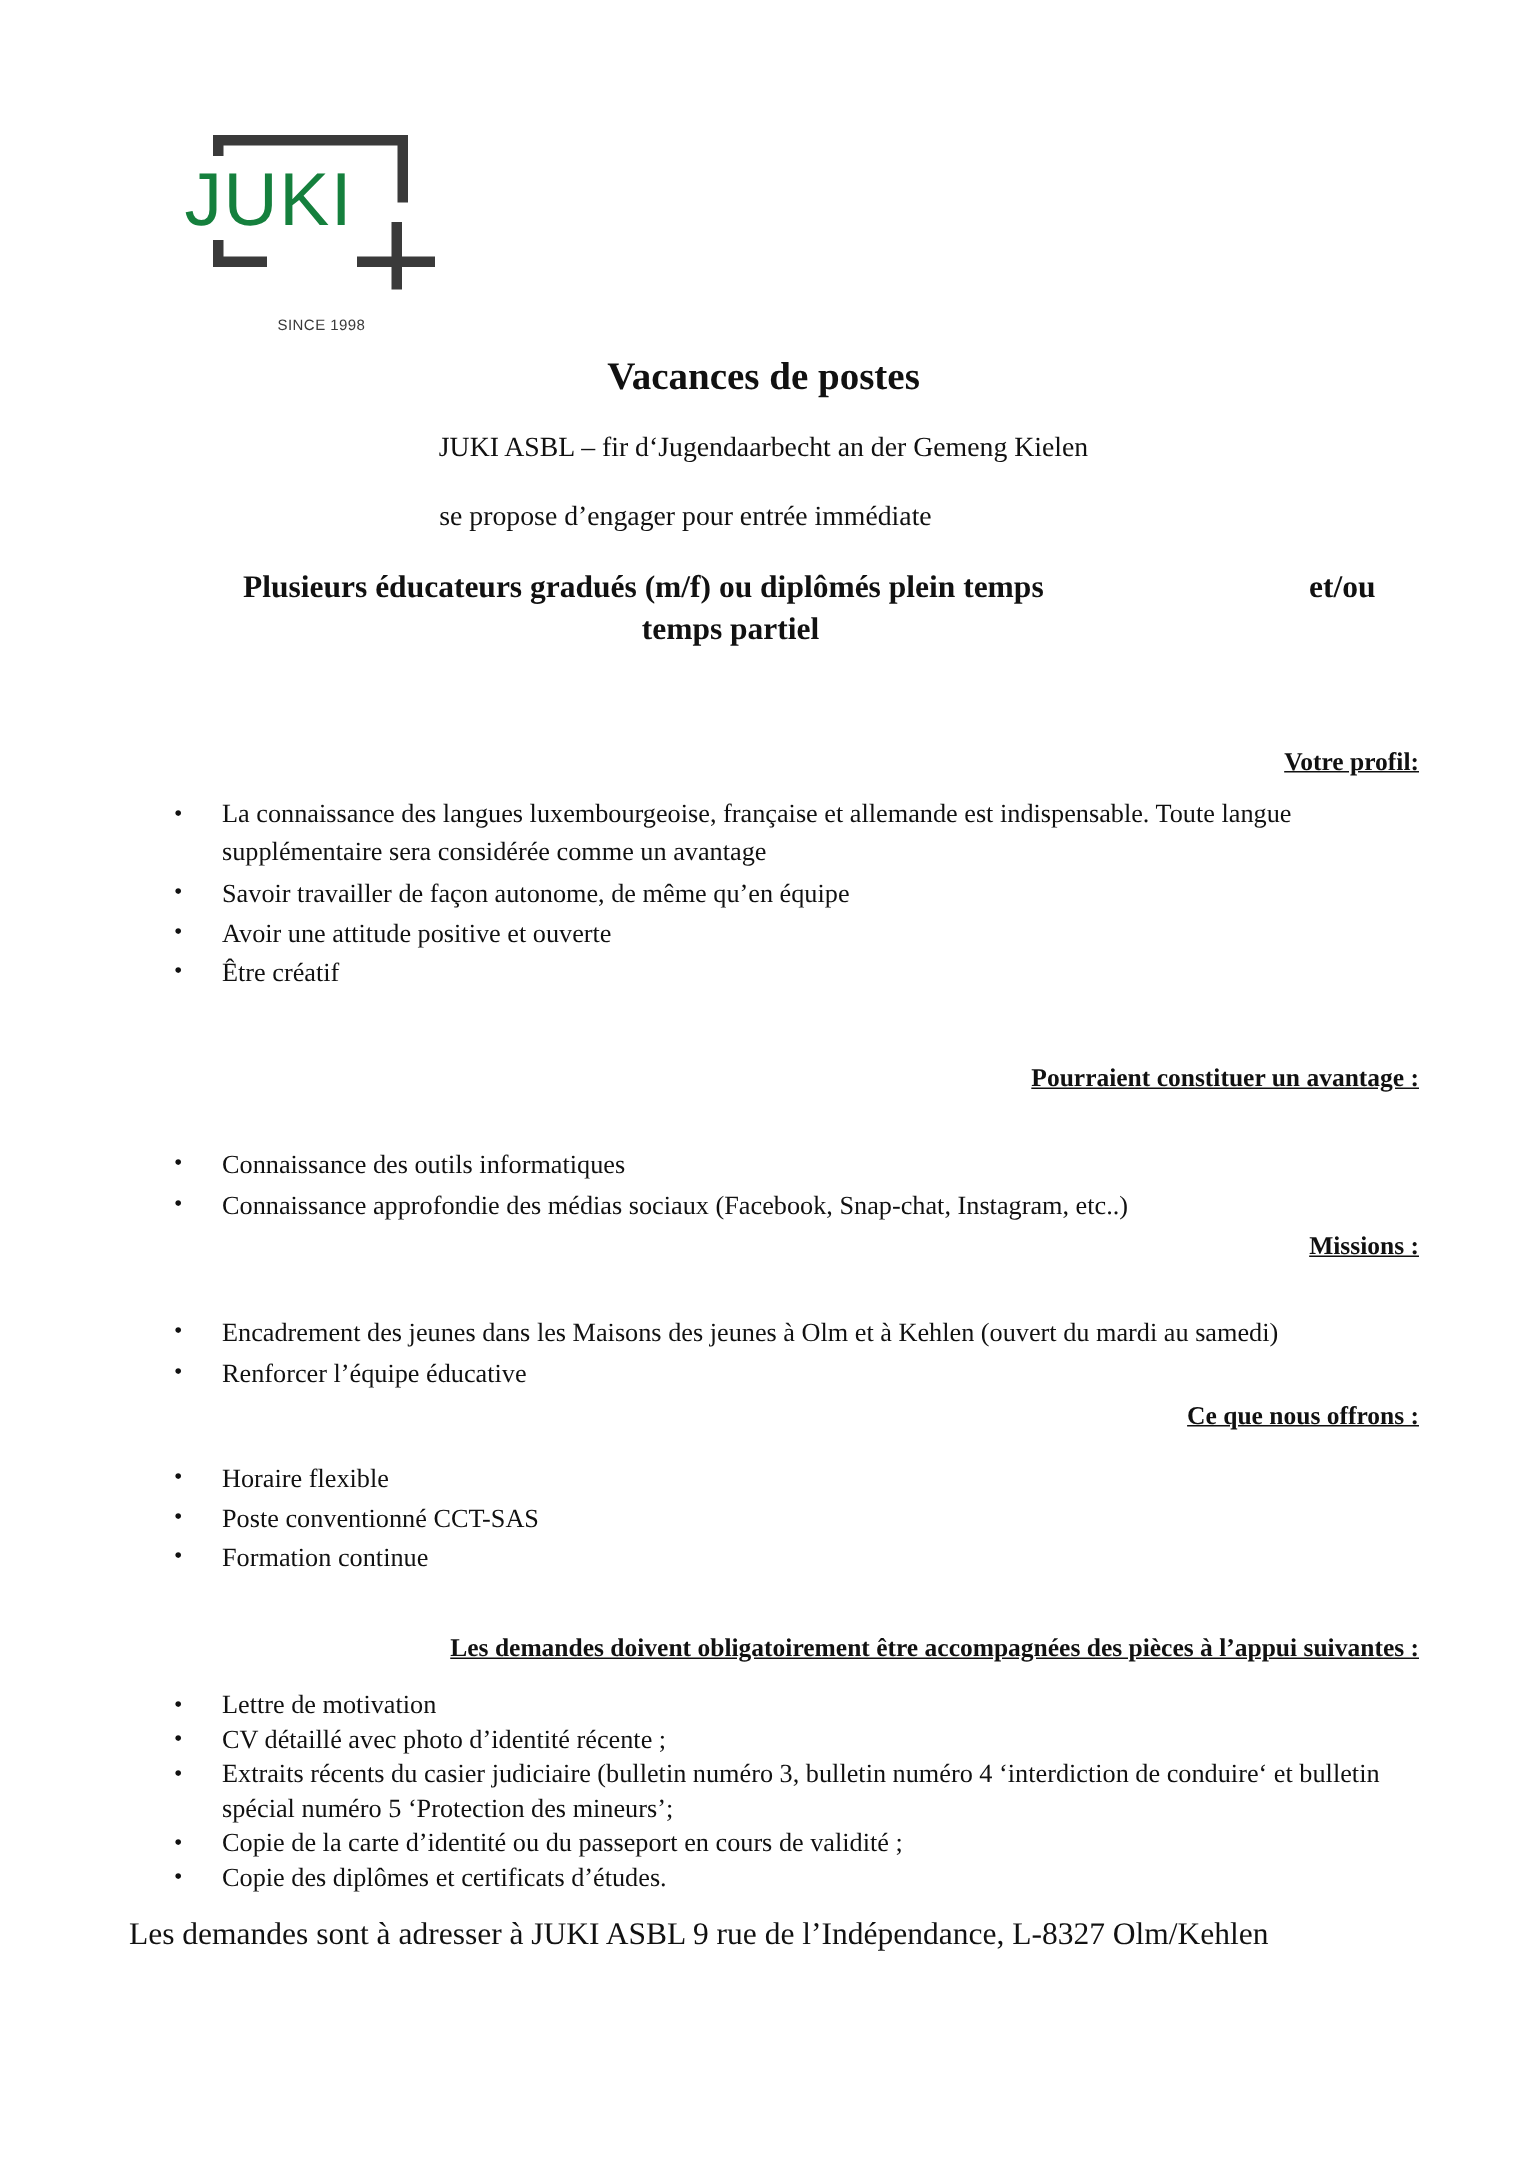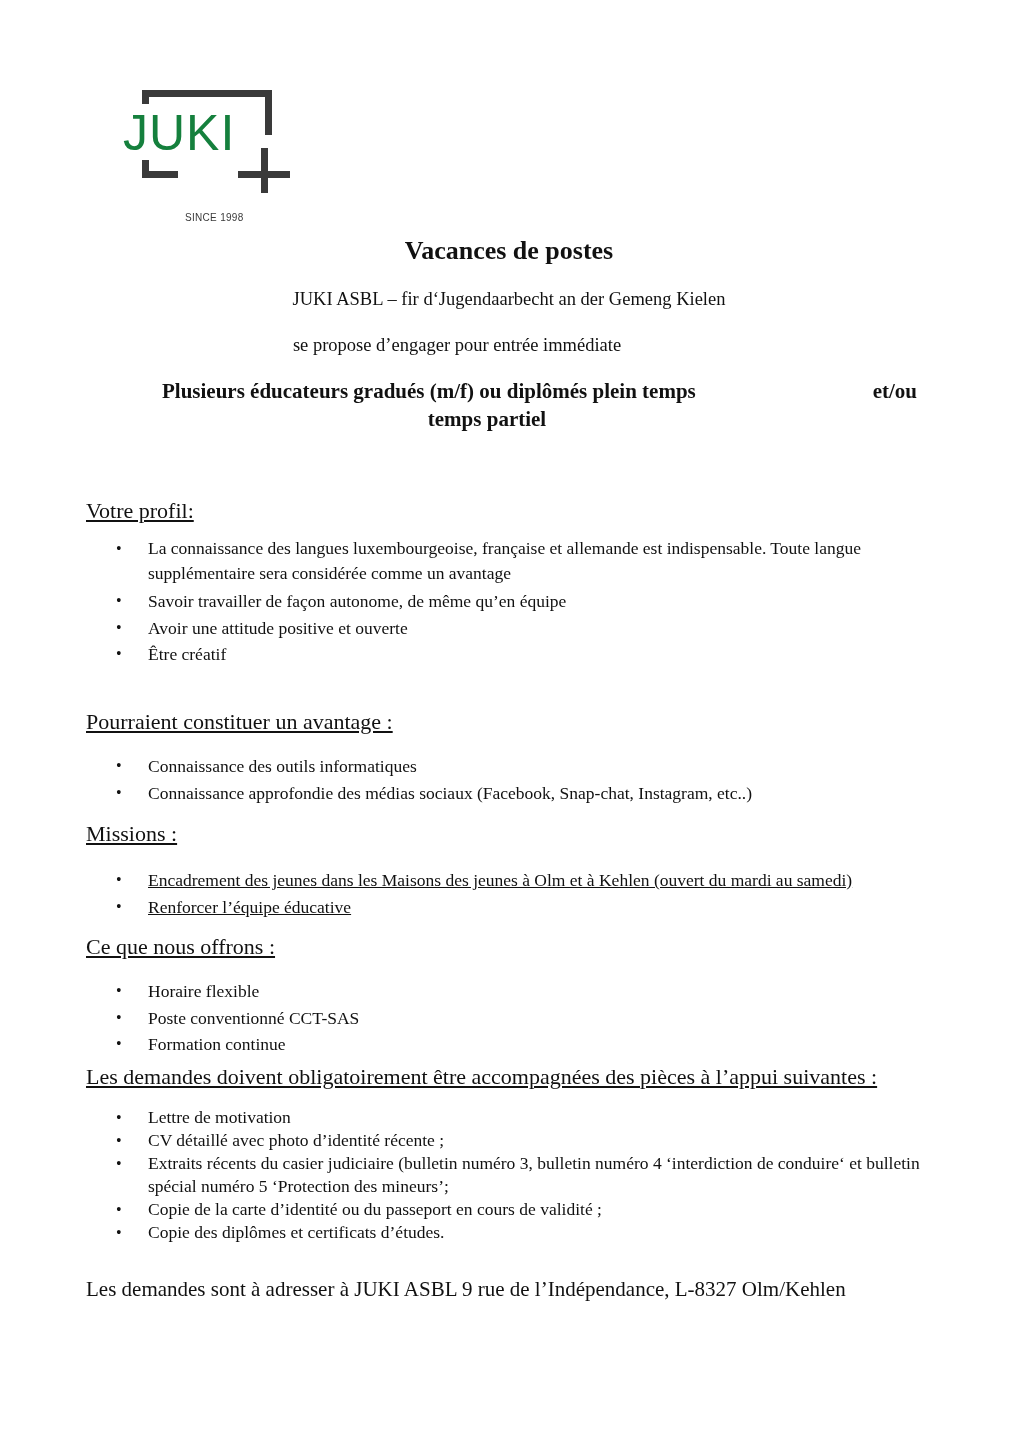--- a/index.html
+++ b/index.html
@@ -14,21 +14,21 @@
 
   .title { position: absolute; left: 0; width: 1018px; top: 236px; text-align: center;
            font-size: 26px; font-weight: bold; }
   .sub1 { position: absolute; left: 0; width: 1018px; top: 289px; text-align: center; font-size: 18.5px; }
   .sub2 { position: absolute; left: 0; width: 914px; top: 335px; text-align: center; font-size: 18.5px; }
   .jobtitle { position: absolute; left: 162px; width: 755px; top: 379px; font-size: 21px; font-weight: bold; }
   .jobtitle .l1 { display: flex; justify-content: space-between; font-family: Liberation Serif, serif; }
   .jobtitle .l2 { text-align: center; padding-right: 105px; margin-top: 3px; }
 
   .section { position: absolute; left: 86px; width: 860px; font-size: 17.5px; }
-  .heading { font-weight: normal; text-decoration: underline; font-size: 22px; }
+  .heading { font-weight: bold; text-decoration: underline; font-size: 17px; text-align: right; }
   ul { margin: 0; padding: 0; list-style: none; }
   li { position: relative; padding-left: 62px; line-height: 26.5px; }
   li::before { content: "\2022"; position: absolute; left: 30px; top: 0; font-size: 16px; }
   .footer { position: absolute; left: 86px; top: 1277px; font-size: 21px; }
 </style>
 </head>
 <body>
 
 <div class="logo">
   <div class="bar" style="left:22px; top:2px; width:130px; height:7px;"></div>
@@ -58,44 +58,44 @@
   <ul style="margin-top:12px;">
     <li style="line-height:25px; padding-bottom:2px;">La connaissance des langues luxembourgeoise, française et allemande est indispensable. Toute langue supplémentaire sera considérée comme un avantage</li>
     <li>Savoir travailler de façon autonome, de même qu’en équipe</li>
     <li>Avoir une attitude positive et ouverte</li>
     <li>Être créatif</li>
   </ul>
 </div>
 
 <div class="section" style="top:709px;">
   <div class="heading">Pourraient constituer un avantage :</div>
-  <ul style="margin-top:18px;">
+  <ul style="margin-top:34px;">
     <li>Connaissance des outils informatiques</li>
     <li>Connaissance approfondie des médias sociaux (Facebook, Snap-chat, Instagram, etc..)</li>
   </ul>
 </div>
 
 <div class="section" style="top:821px;">
   <div class="heading">Missions :</div>
-  <ul style="margin-top:20px;text-decoration:underline;">
+  <ul style="margin-top:34px;">
     <li>Encadrement des jeunes dans les Maisons des jeunes à Olm et à Kehlen (ouvert du mardi au samedi)</li>
     <li>Renforcer l’équipe éducative</li>
   </ul>
 </div>
 
 <div class="section" style="top:934px;">
   <div class="heading">Ce que nous offrons :</div>
   <ul style="margin-top:18px;">
     <li>Horaire flexible</li>
     <li>Poste conventionné CCT-SAS</li>
     <li>Formation continue</li>
   </ul>
 </div>
 
-<div class="section" style="top:1064px;">
+<div class="section" style="top:1089px;">
   <div class="heading">Les demandes doivent obligatoirement être accompagnées des pièces à l’appui suivantes :</div>
   <ul style="margin-top:16px;">
     <li style="line-height:23px;">Lettre de motivation</li>
     <li style="line-height:23px;">CV détaillé avec photo d’identité récente ;</li>
     <li style="line-height:23px;">Extraits récents du casier judiciaire (bulletin numéro 3, bulletin numéro 4 ‘interdiction de conduire‘ et bulletin spécial numéro 5 ‘Protection des mineurs’;</li>
     <li style="line-height:23px;">Copie de la carte d’identité ou du passeport en cours de validité ;</li>
     <li style="line-height:23px;">Copie des diplômes et certificats d’études.</li>
   </ul>
 </div>
 

